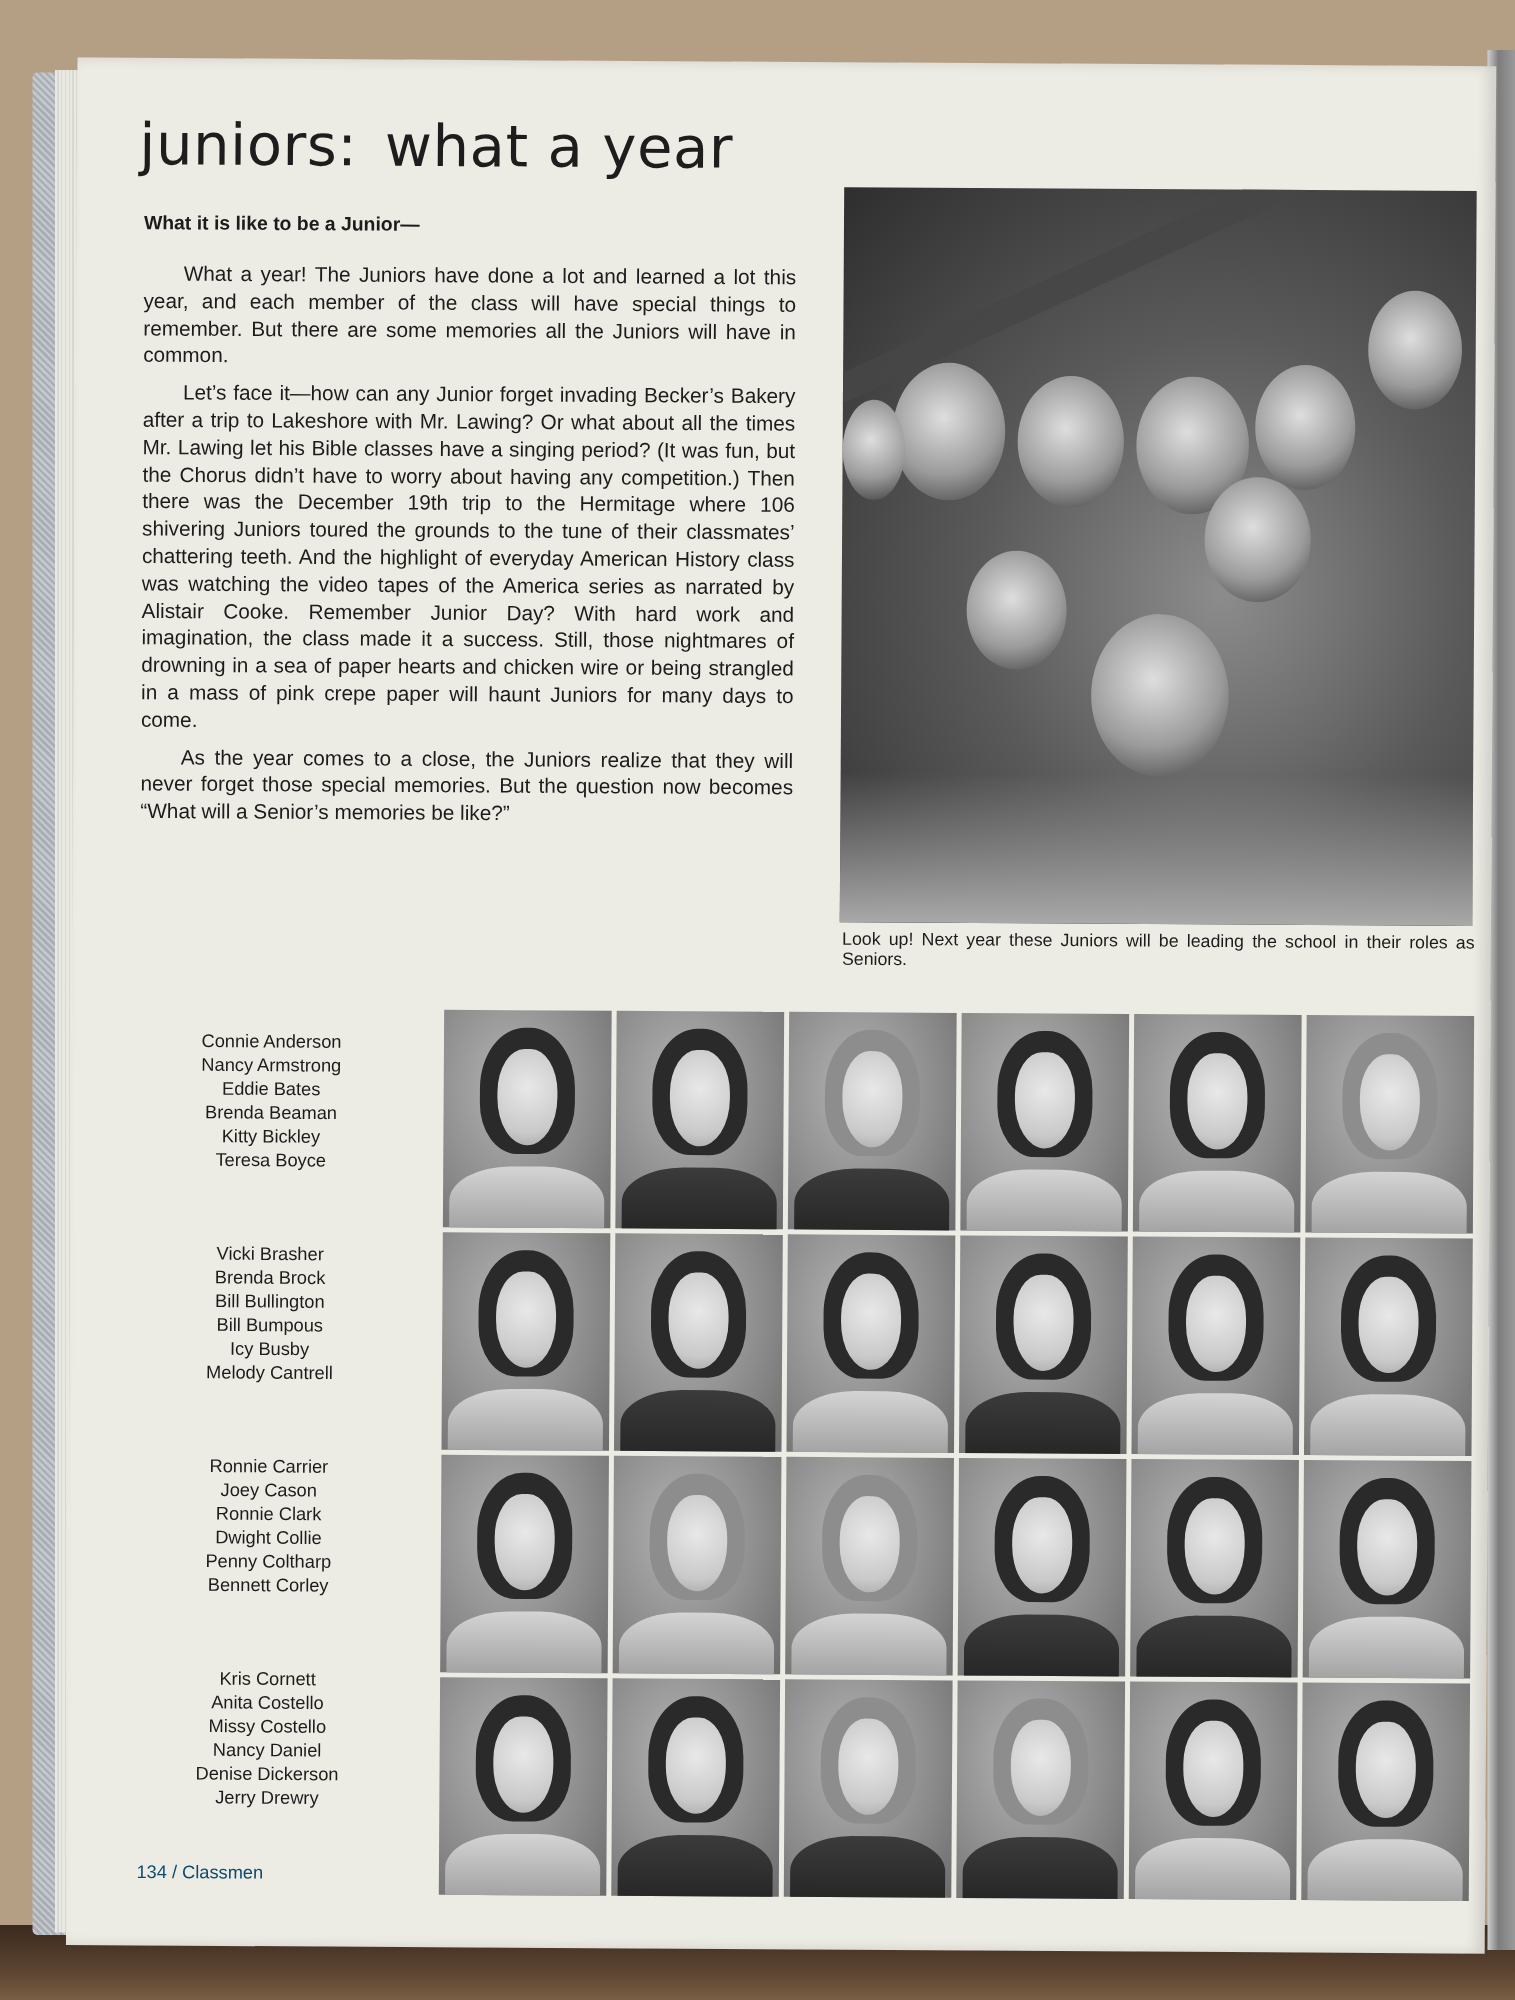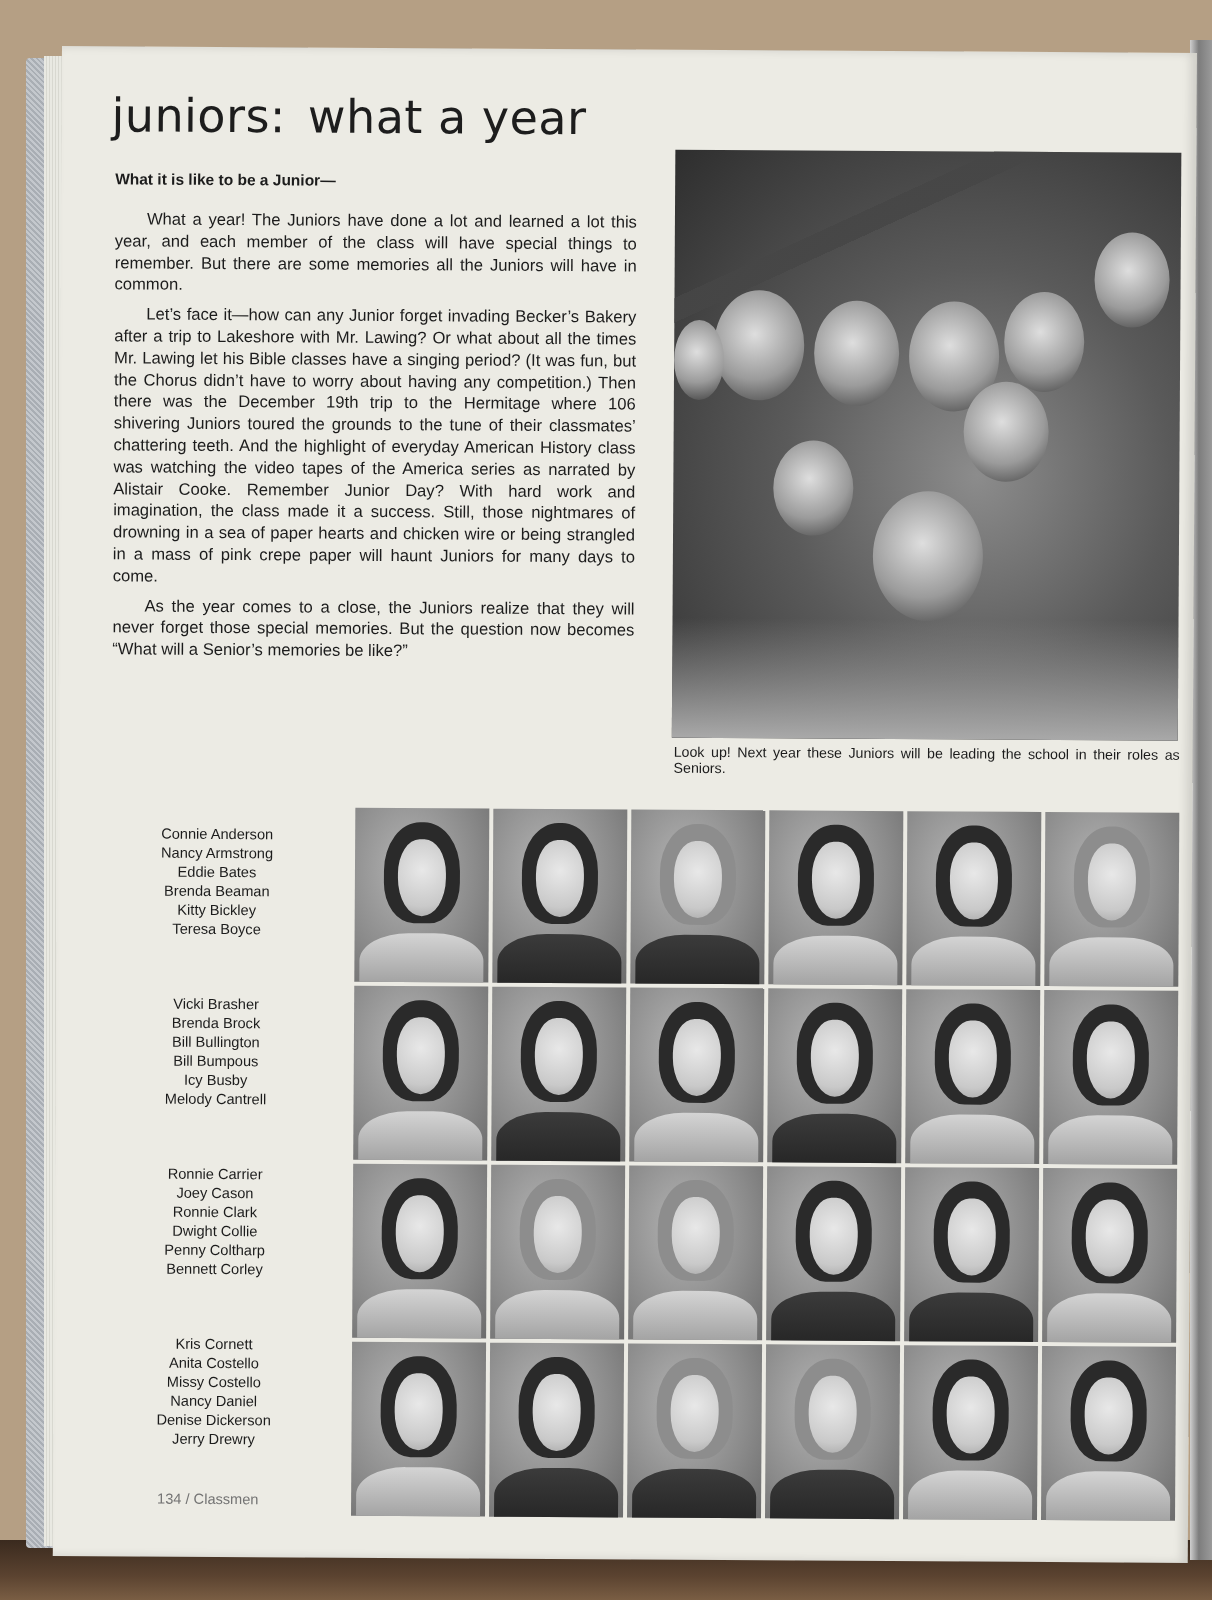--- a/index.html
+++ b/index.html
@@ -92,21 +92,21 @@
     background:radial-gradient(circle at 50% 40%, #e8e8e8 0%, #c9c9c9 70%, #a8a8a8 100%);
   }
   .portrait .shoulders {
     position:absolute; left:4%; top:72%; width:92%; height:40%;
     border-radius:40% 40% 0 0;
     background:linear-gradient(180deg,#d4d4d4,#8f8f8f);
   }
   .portrait.light-hair .hair { background:#8d8d8d; }
   .portrait.dark-clothes .shoulders { background:linear-gradient(180deg,#3b3b3b,#1f1f1f); }
   .footer {
-    position:absolute; left:56px; top:1444px; font-size:14.6px; color:#737373;margin-left:48px;
+    position:absolute; left:56px; top:1444px; font-size:14.6px; color:#0c4a6e;
   }
 </style>
 </head>
 <body>
 
 <div class="backdrop-bottom"></div>
 <div class="book-edge"></div>
 <div class="page-stack"></div>
 <div class="facing-page"></div>
 

